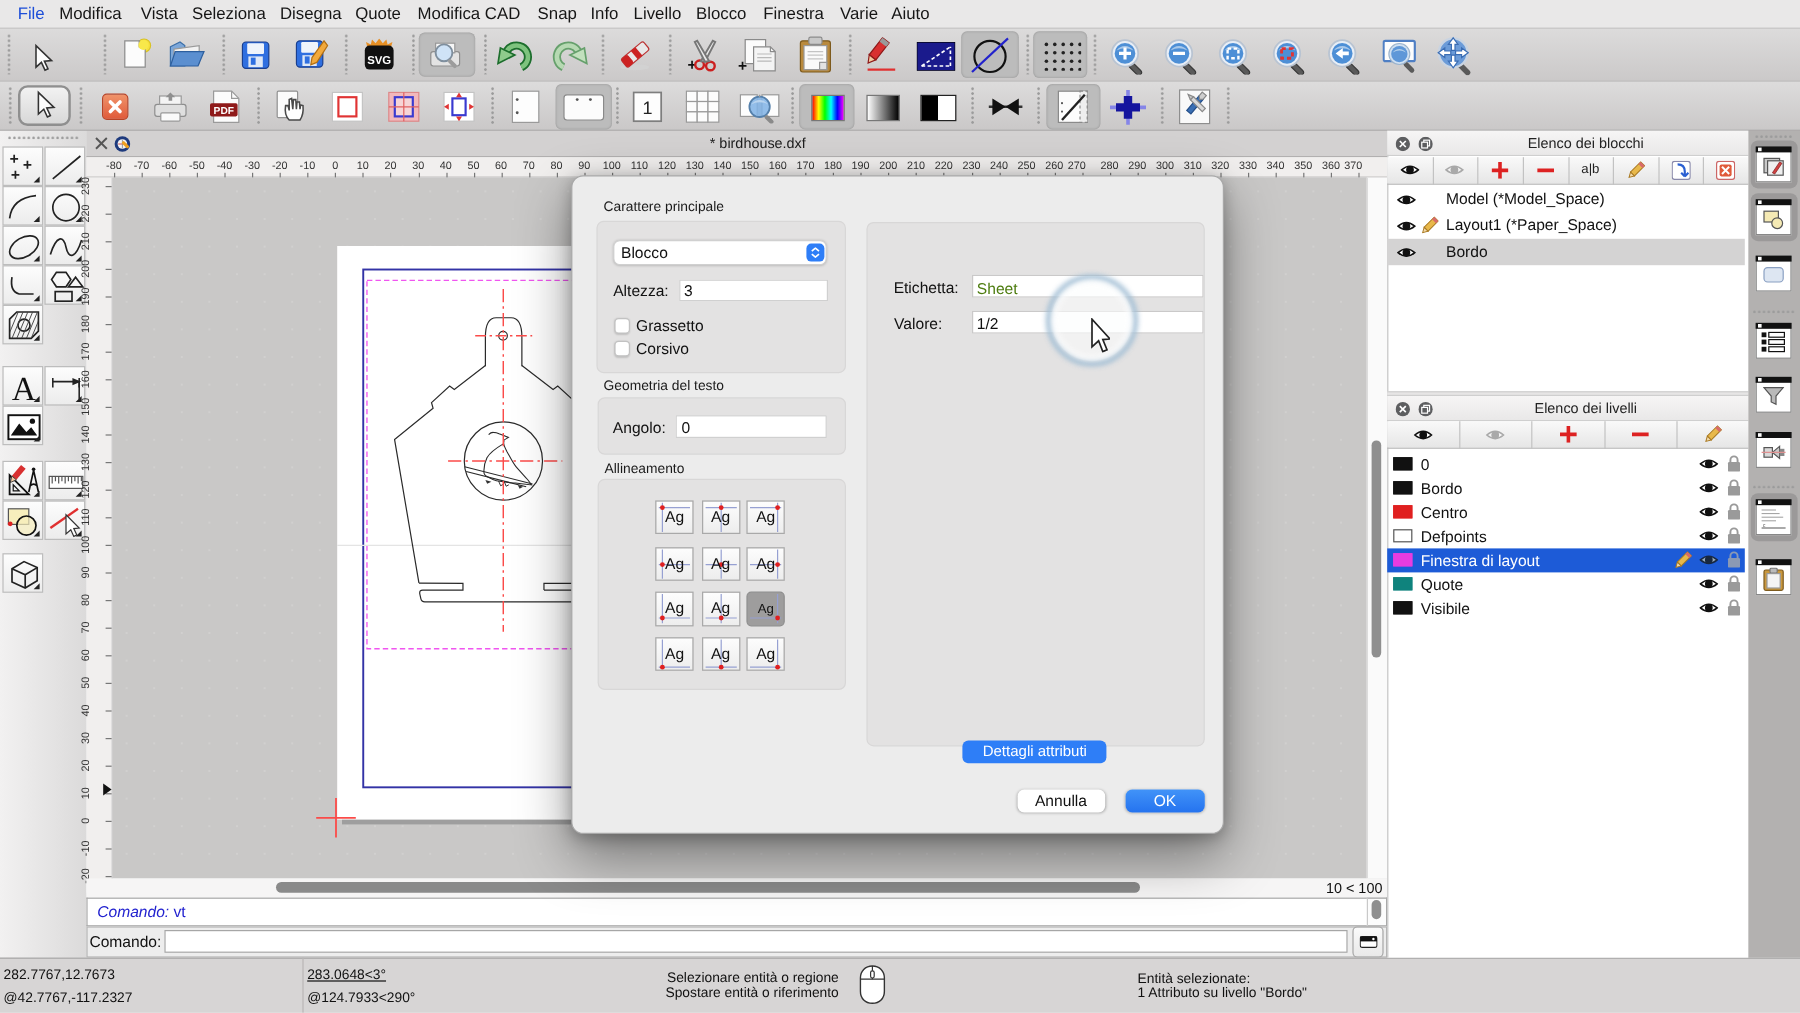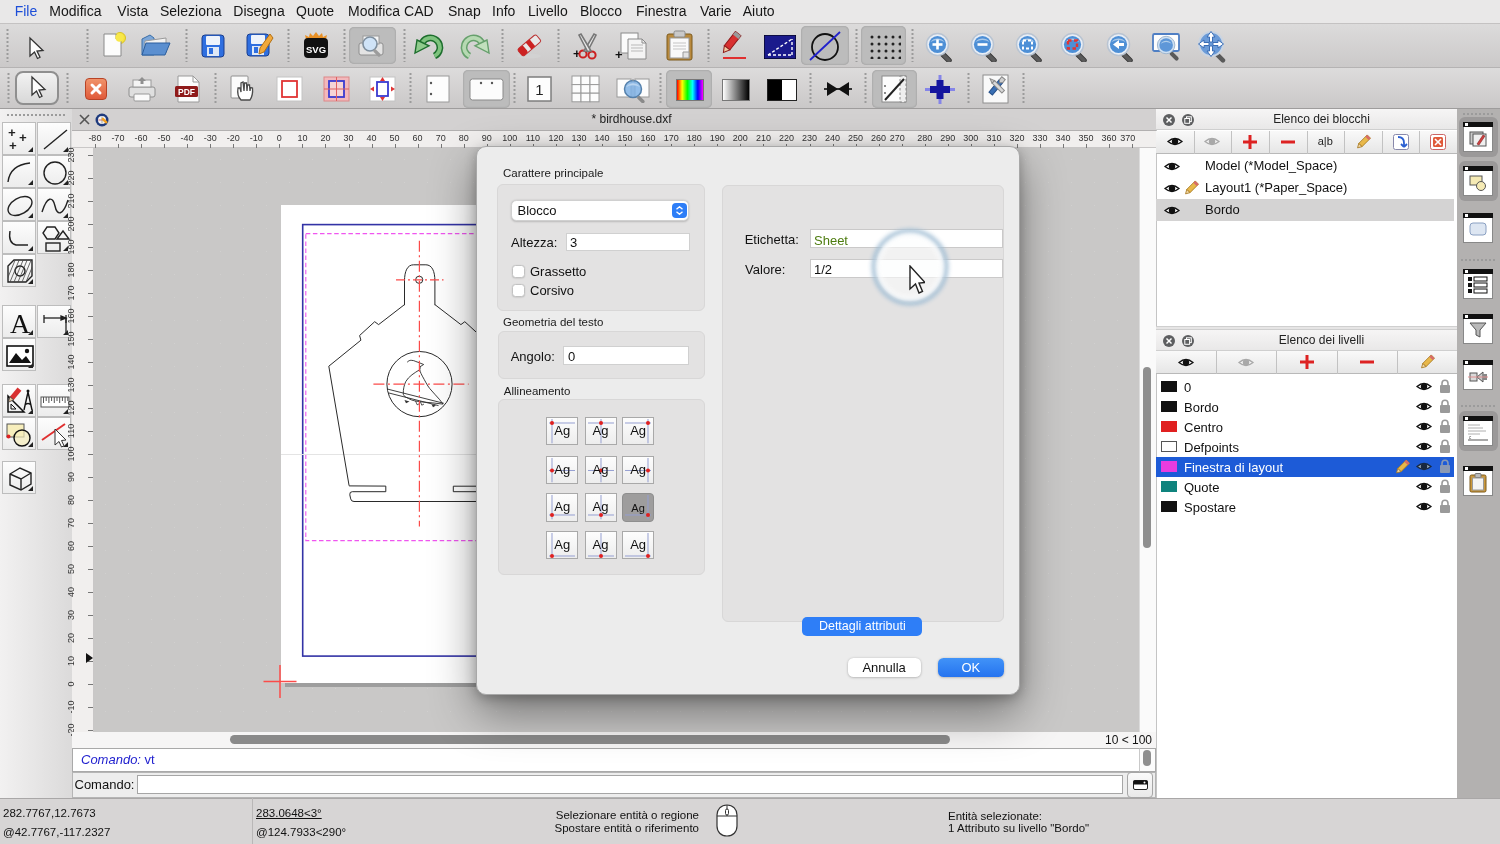--- a/index.html
+++ b/index.html
@@ -996,21 +996,21 @@
     <g fill="none" stroke="#111" stroke-width="1.3">
       <path d="M1,5.5 Q8,-0.5 15,5.5 Q8,11.5 1,5.5 Z" fill="#fff"></path>
       <circle cx="8" cy="5.5" r="2.6" fill="#111"></circle>
     </g>
   </svg>
 <svg class="ab" style="left:1439px;top:479px;" width="12" height="15" viewBox="0 0 12 15">
     <path d="M3,6 L3,4.5 A3,3.2 0 0 1 9,4.5 L9,6" fill="none" stroke="#9a9a9a" stroke-width="1.6"></path>
     <rect x="1" y="6" width="10" height="8" rx="1" fill="#9a9a9a"></rect>
   </svg>
 <div class="ab" style="left:1161px;top:501px;width:16px;height:11px;background:#111;border:1px solid #111;box-sizing:border-box;"></div>
-<div class="ab" style="left:1184px;top:499.5px;font-size:13px;color:#111;">Spostare</div>
+<div class="ab" style="left:1184px;top:499.5px;font-size:13px;color:#111;">Visibile</div>
 <svg class="ab" style="left:1416px;top:501px;" width="16" height="11" viewBox="0 0 16 11">
     <g fill="none" stroke="#111" stroke-width="1.3">
       <path d="M1,5.5 Q8,-0.5 15,5.5 Q8,11.5 1,5.5 Z" fill="#fff"></path>
       <circle cx="8" cy="5.5" r="2.6" fill="#111"></circle>
     </g>
   </svg>
 <svg class="ab" style="left:1439px;top:499px;" width="12" height="15" viewBox="0 0 12 15">
     <path d="M3,6 L3,4.5 A3,3.2 0 0 1 9,4.5 L9,6" fill="none" stroke="#9a9a9a" stroke-width="1.6"></path>
     <rect x="1" y="6" width="10" height="8" rx="1" fill="#9a9a9a"></rect>
   </svg>

